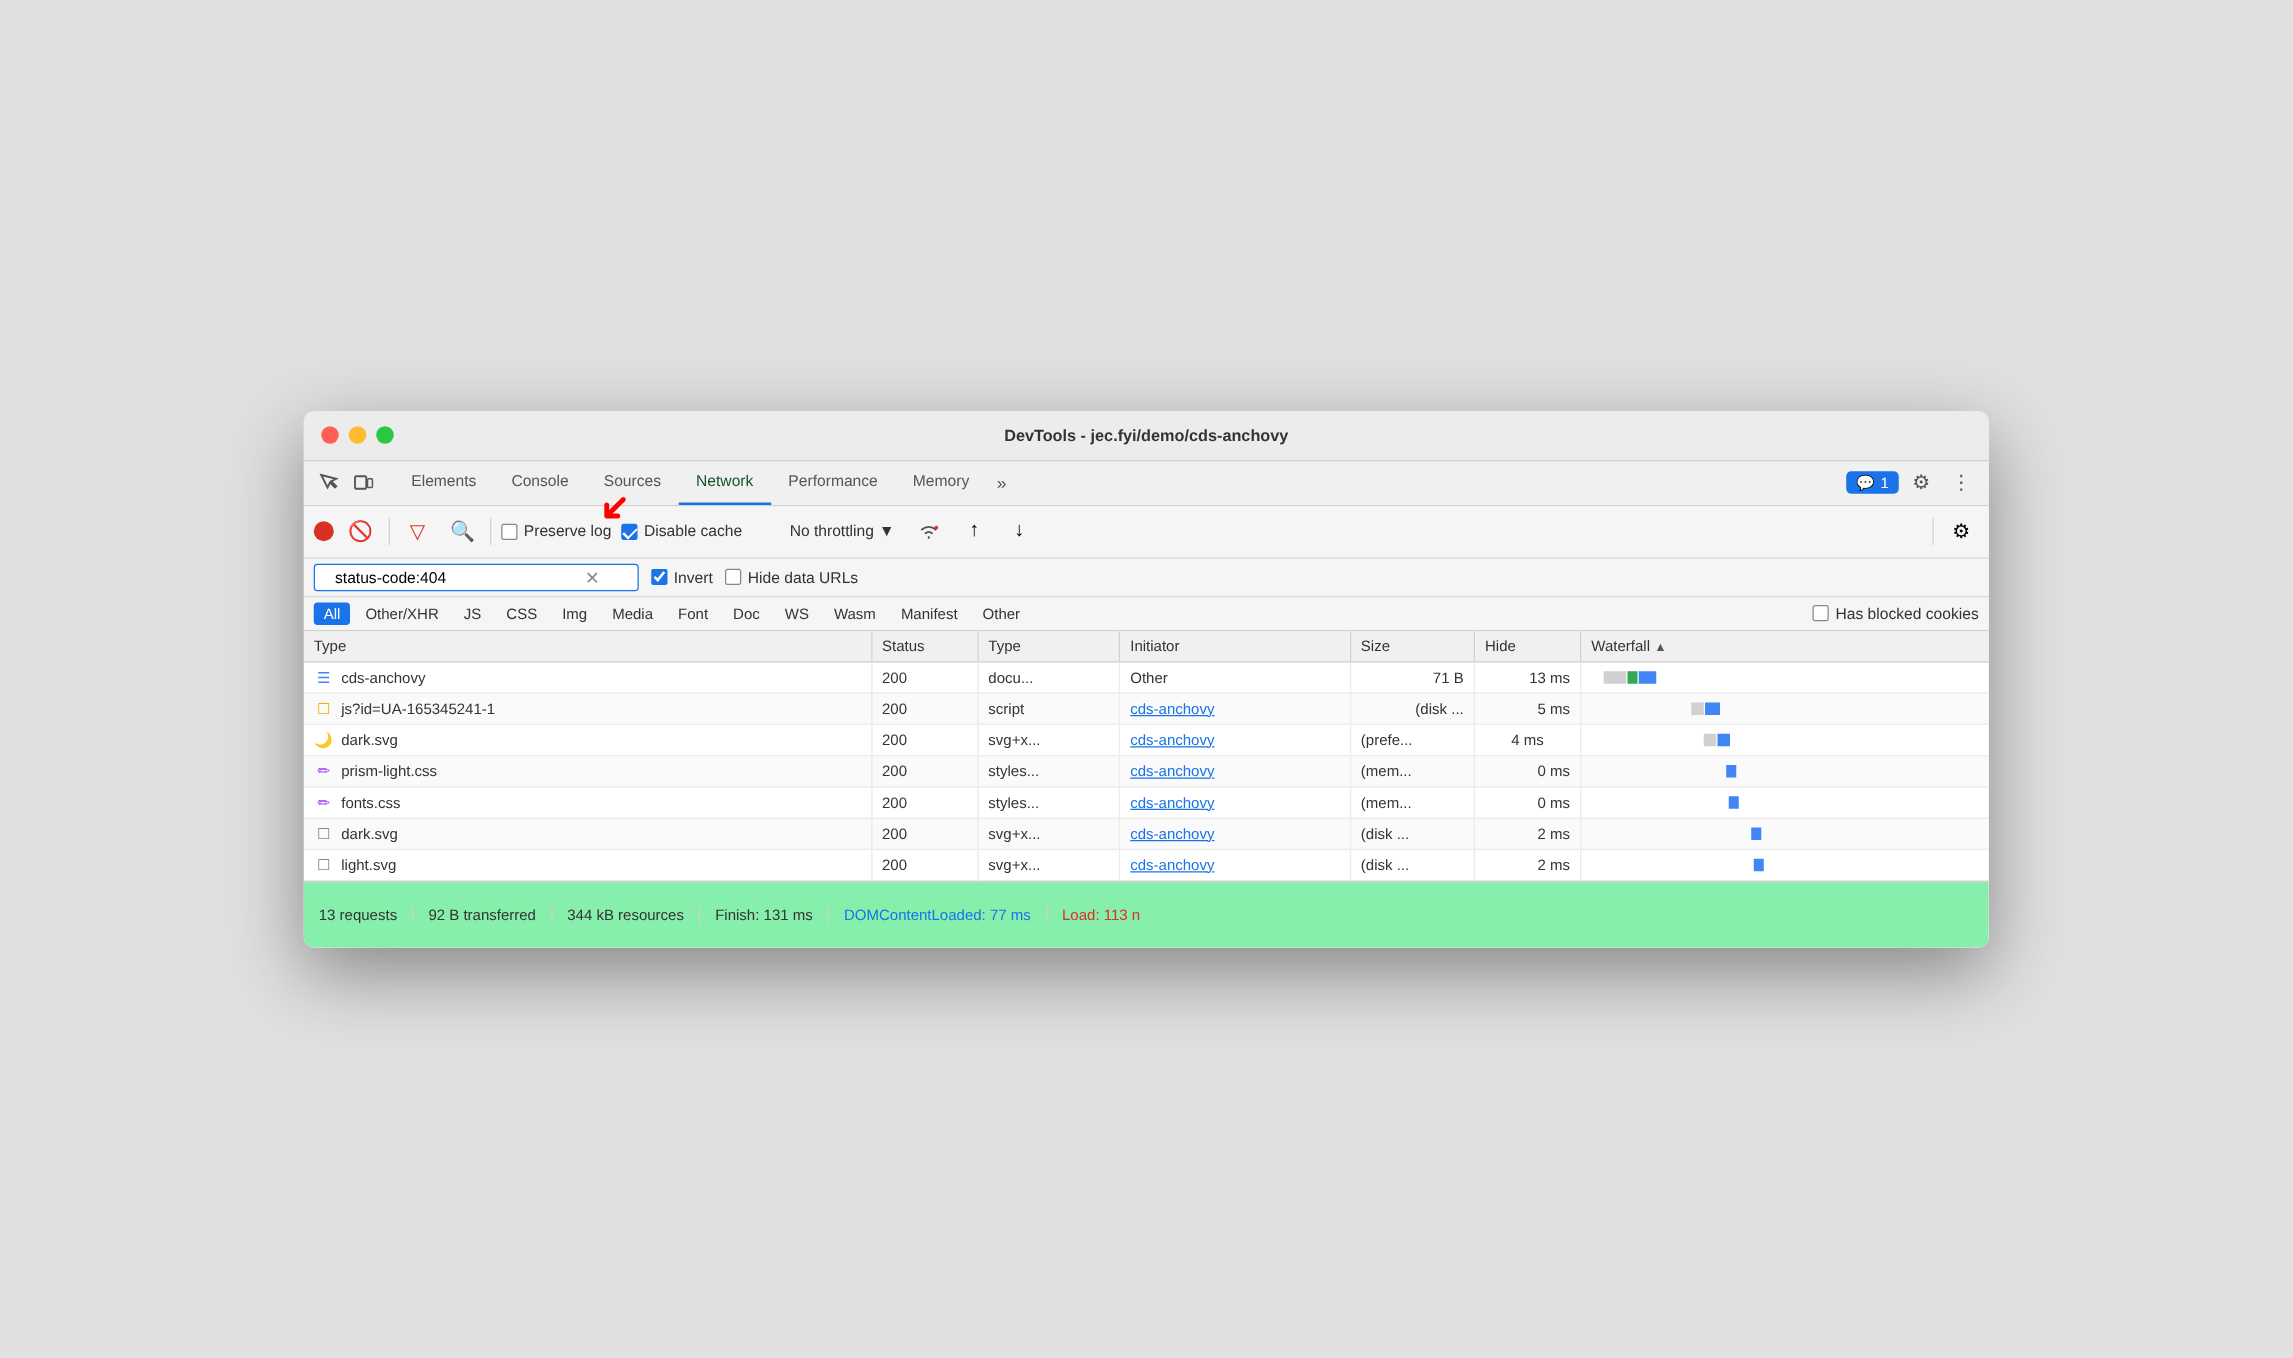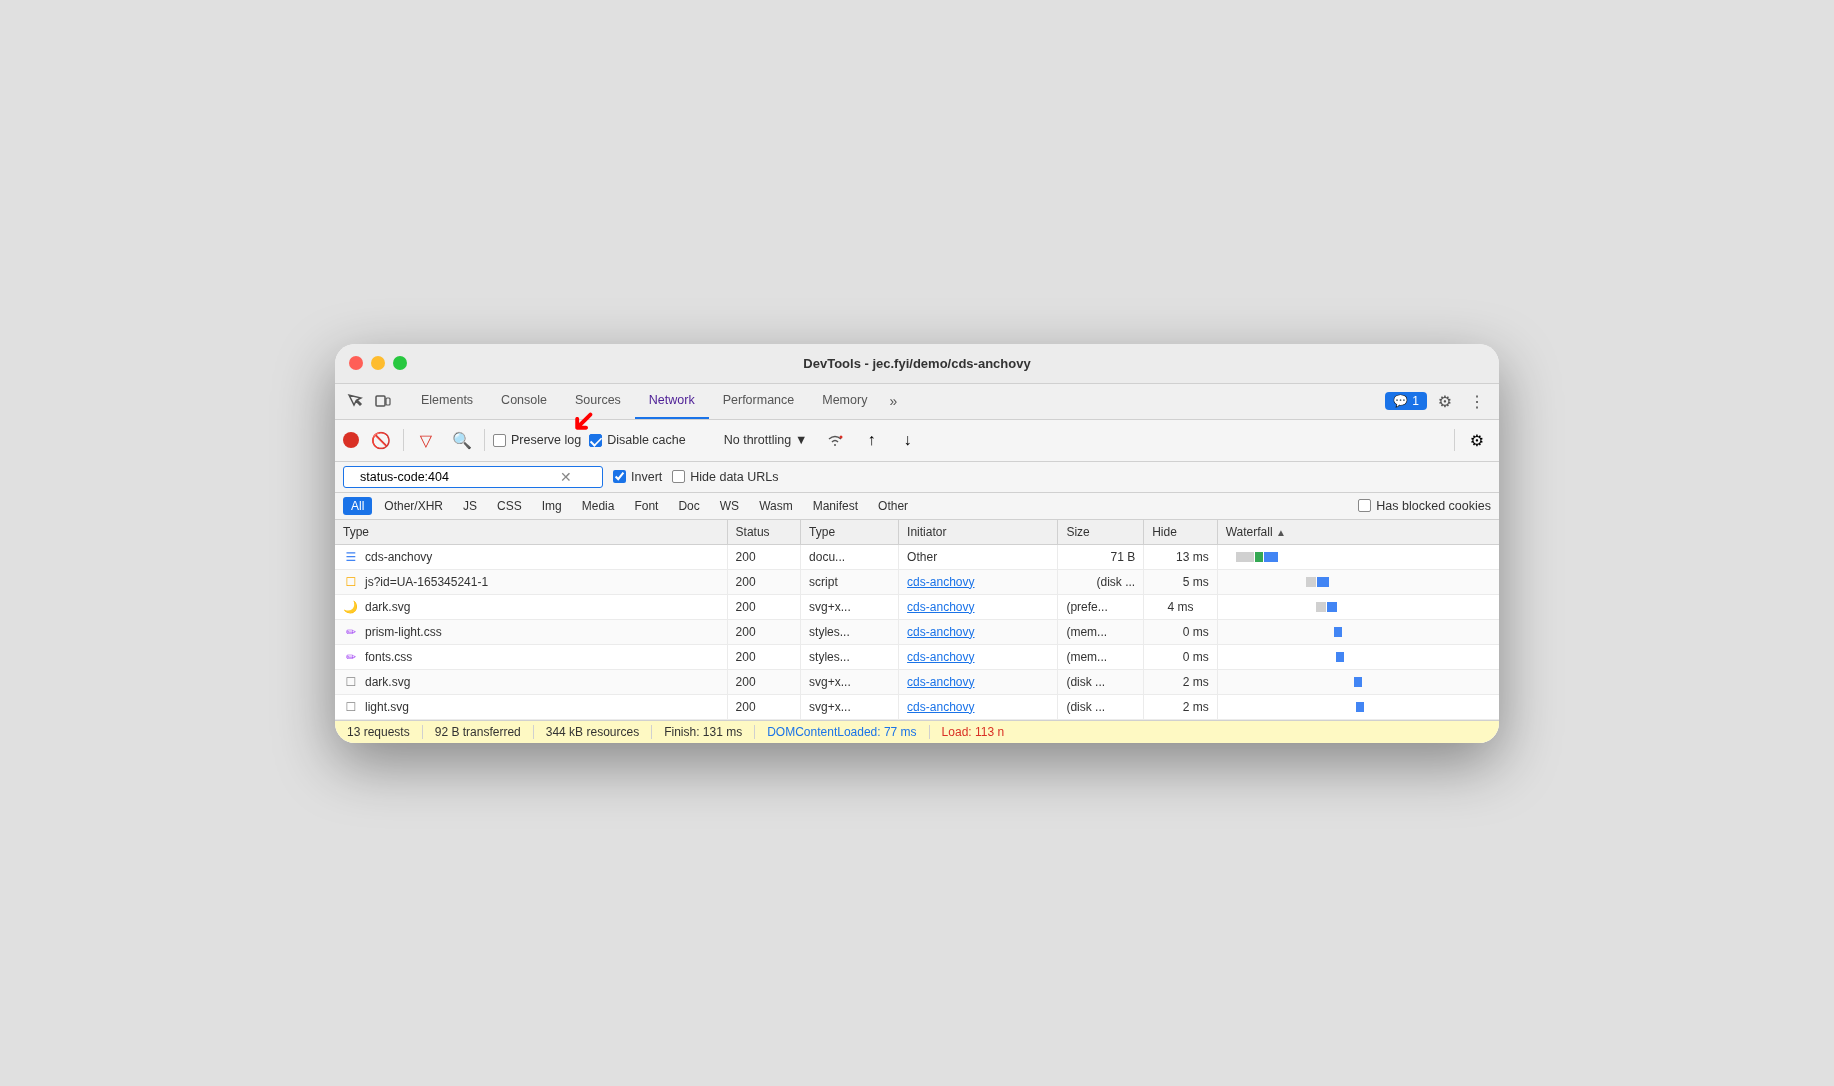--- a/index.html
+++ b/index.html
@@ -5,23 +5,23 @@
     * { box-sizing: border-box; margin: 0; padding: 0; }
     body {
       background: #e0e0e0;
       display: flex;
       justify-content: center;
       align-items: center;
       min-height: 100vh;
       font-family: -apple-system, BlinkMacSystemFont, 'Helvetica Neue', sans-serif;
     }
     .window {
-      width: 1164px;
+      width: 1348px;
       background: #f5f5f5;
-      border-radius: 20px;
+      border-radius: 8px;
       box-shadow: 0 20px 60px rgba(0,0,0,0.4);
       overflow: hidden;
     }
     .title-bar {
       background: #ececec;
       height: 40px;
       display: flex;
       align-items: center;
       justify-content: center;
       position: relative;
@@ -79,21 +79,21 @@
       padding: 0 14px;
       height: 36px;
       display: flex;
       align-items: center;
       font-size: 12.5px;
       color: #555;
       cursor: pointer;
       border-bottom: 2px solid transparent;
     }
     .tab-item.active {
-      color: #4c1d95;
+      color: #14532d;
       border-bottom: 2px solid #1a73e8;
     }
     .tab-more {
       padding: 0 8px;
       font-size: 14px;
       color: #555;
       cursor: pointer;
     }
     .tab-right {
       margin-left: auto;
@@ -292,23 +292,23 @@
     .initiator-link {
       color: #1a73e8;
       text-decoration: underline;
       cursor: pointer;
     }
     .status-200 { color: #333; }
     
     .status-bar {
       display: flex;
       align-items: center;
-      background: #fef9c3;
+      background: #86efac;
       border-top: 1px solid #d0d0d0;
-      padding: 4px 12px;
+      padding: 19px 12px;
       gap: 0;
       font-size: 12px;
       color: #333;
     }
     .status-segment {
       padding: 0 12px;
       border-right: 1px solid #d0d0d0;
     }
     .status-segment:first-child { padding-left: 0; }
     .status-segment:last-child { border-right: none; }

